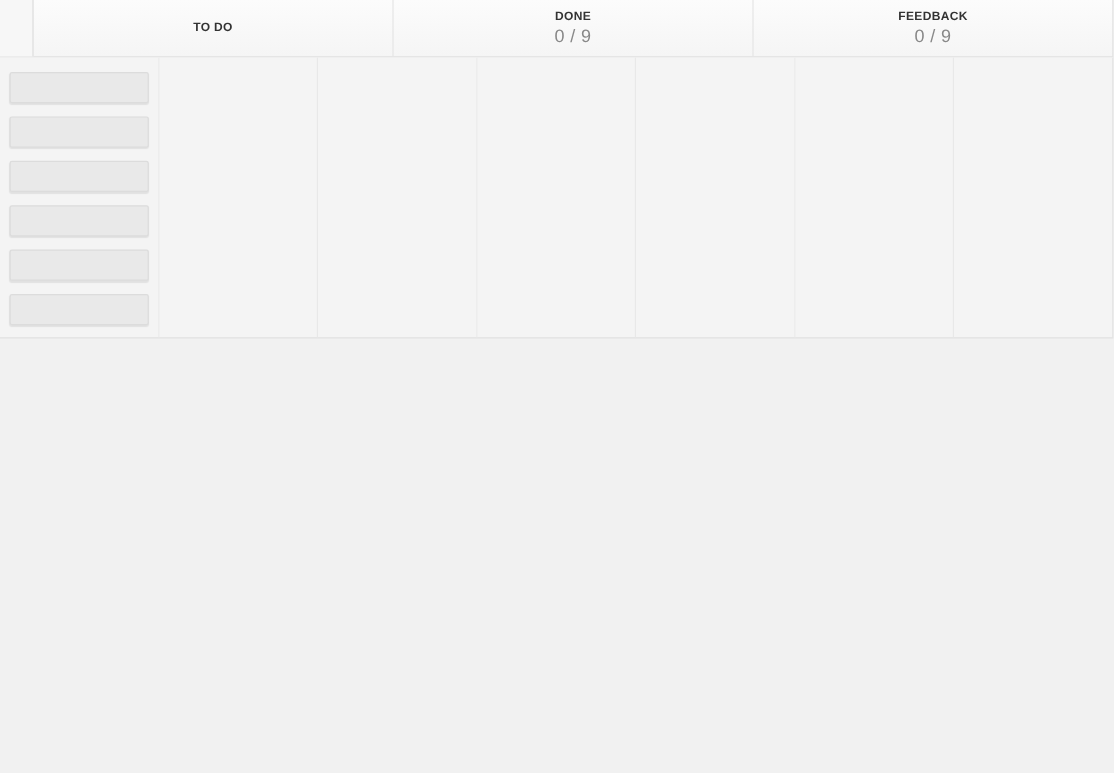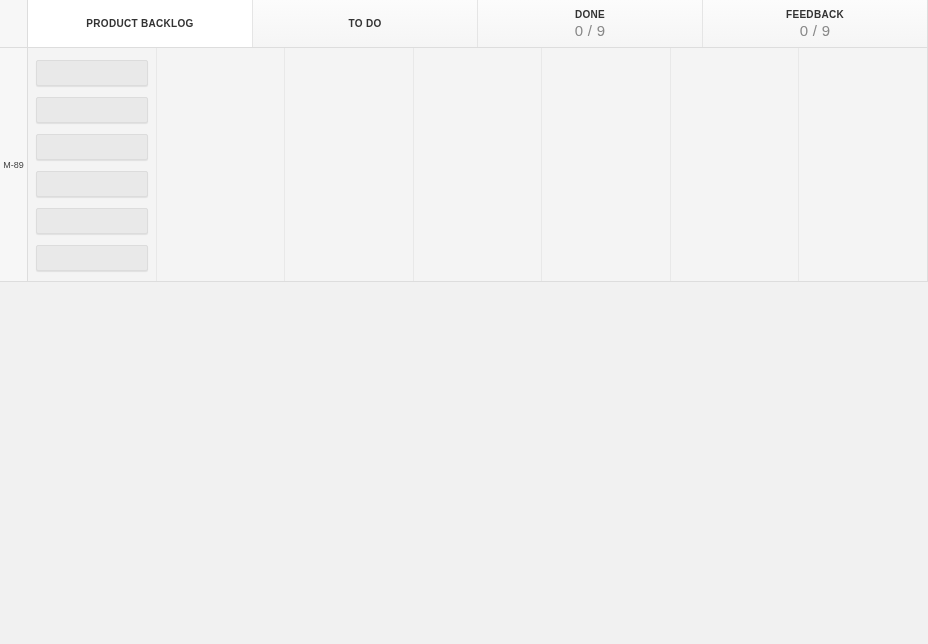--- a/index.html
+++ b/index.html
@@ -86,40 +86,34 @@
       height: 26px;
       box-shadow: 0 1px 1px rgba(0,0,0,0.08);
       cursor: pointer;
     }
   </style>
 </head>
 <body>
 
 <div class="board-header">
   <div class="row-label-spacer"></div>
-  <div class="column-header active">
-    <span>PRODUCT BACKLOG</span>
-  </div>
   <div class="column-header">
     <span>TO DO</span>
   </div>
   <div class="column-header">
     <span>DONE</span>
     <span class="sub">0 / 9</span>
   </div>
   <div class="column-header">
     <span>FEEDBACK</span>
     <span class="sub">0 / 9</span>
   </div>
 </div>
 
 <div class="board-body">
-  <div class="row-label">
-    <span>M-89</span>
-  </div>
   <div class="column-cell">
     <div class="card"></div>
     <div class="card"></div>
     <div class="card"></div>
     <div class="card"></div>
     <div class="card"></div>
     <div class="card"></div>
   </div>
   <div class="column-cell"></div>
   <div class="column-cell"></div>

